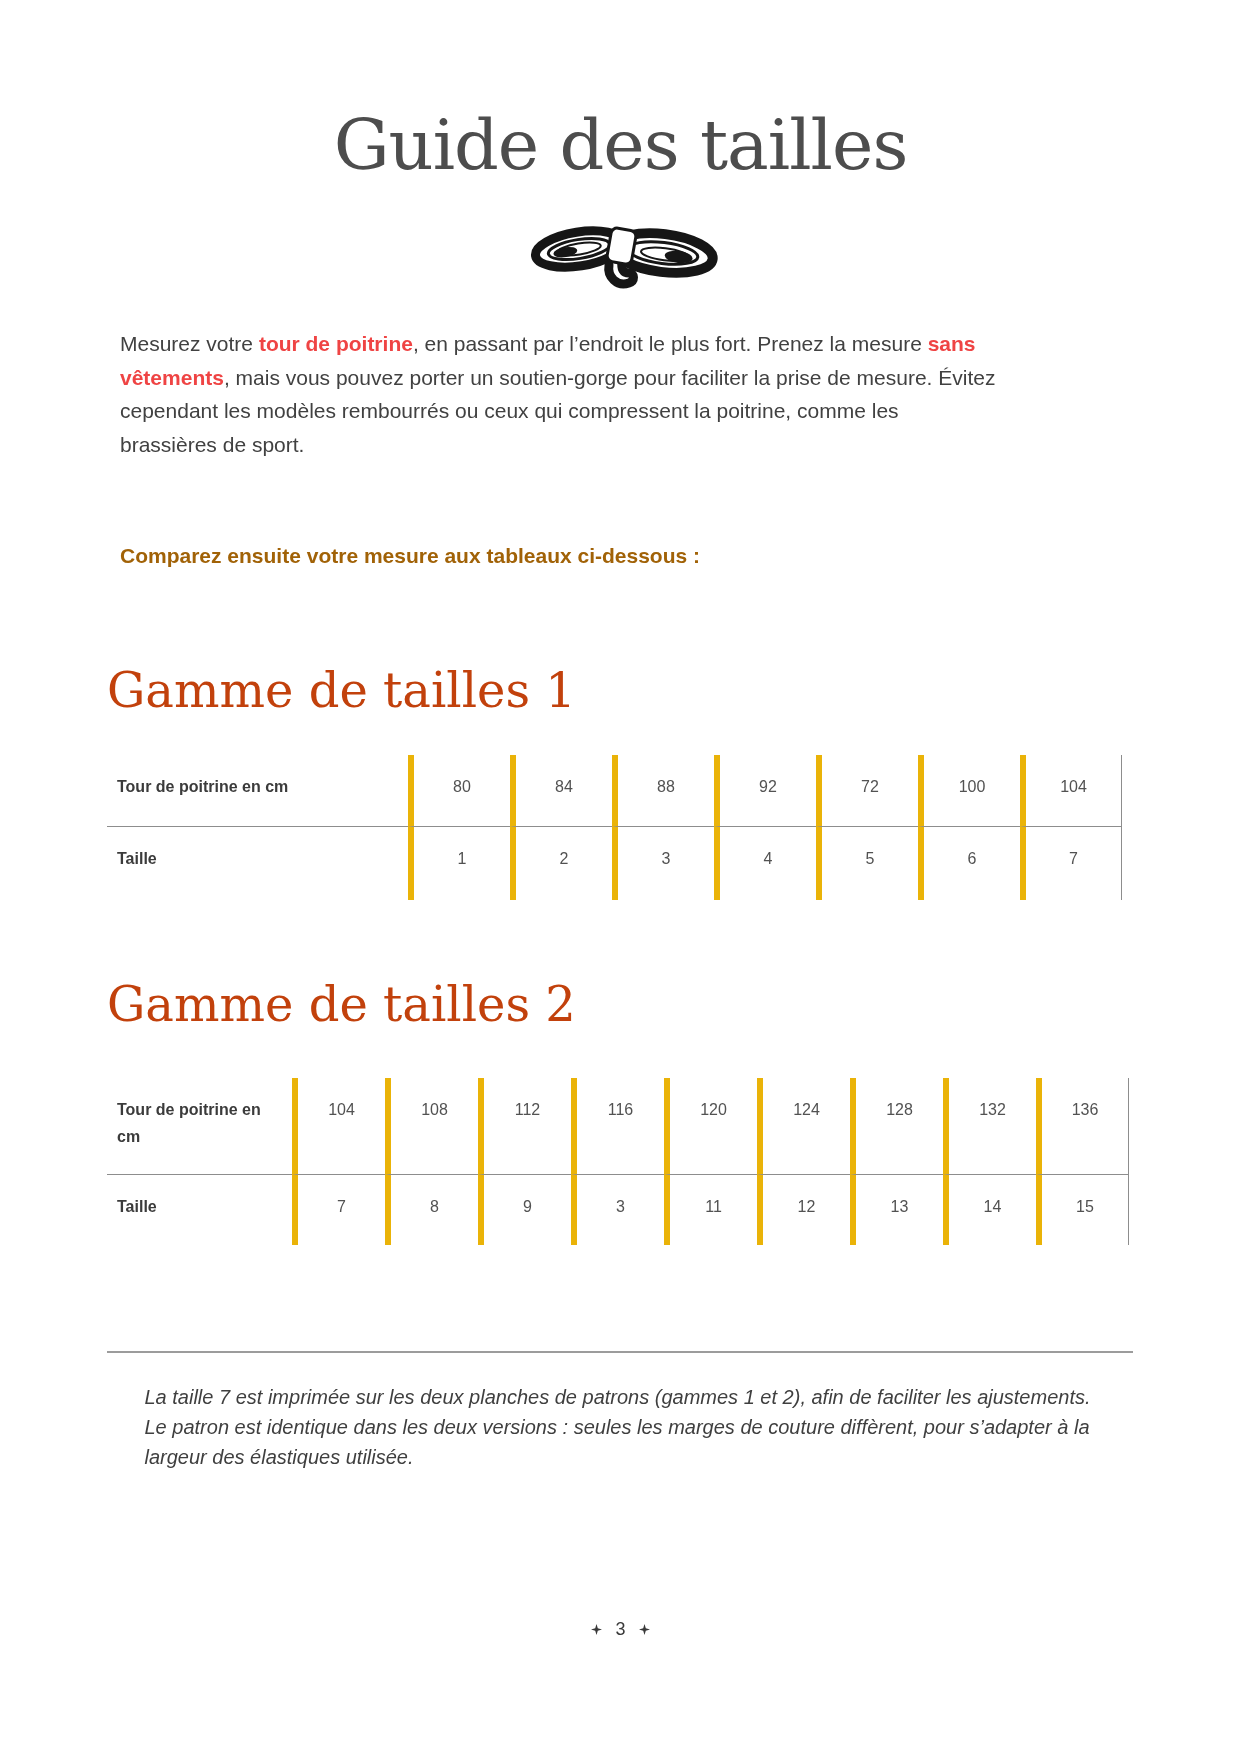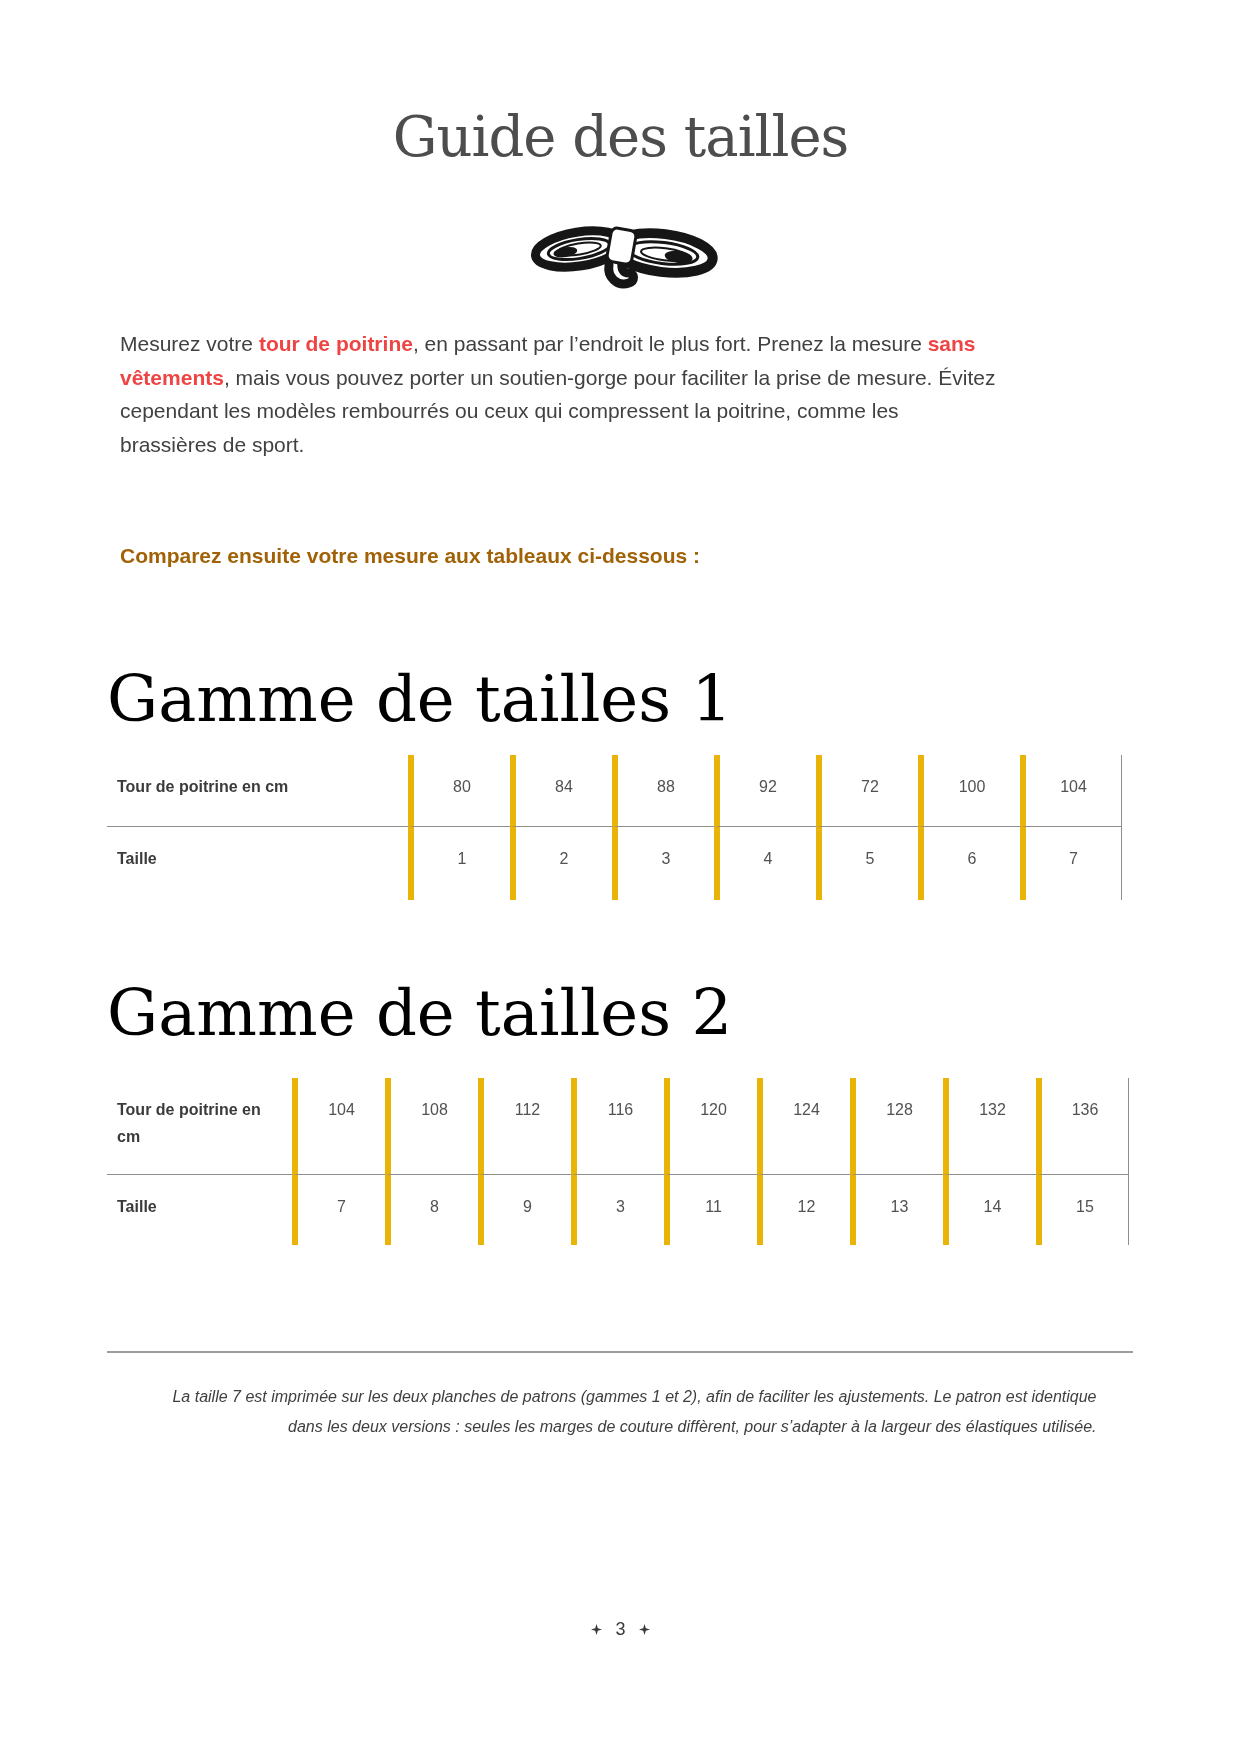--- a/index.html
+++ b/index.html
@@ -8,39 +8,39 @@
     width:1241px;height:1754px;
     background:#ffffff;
     font-family:"Liberation Sans",sans-serif;
     color:#414141;
     overflow:hidden;
   }
   .page-title{
     position:absolute;top:104px;left:0;width:100%;
     margin:0;text-align:center;
     font-family:"DejaVu Serif",serif;font-weight:normal;
-    font-size:56px;letter-spacing:-1px;color:#4d4d4d;
+    font-size:70px;letter-spacing:-1px;color:#4d4d4d;
   }
   .illustration{
     position:absolute;top:203px;left:50%;transform:translateX(-50%);
     width:200px;height:92px;
   }
   .intro{
     position:absolute;top:327px;left:120px;width:880px;
     margin:0;font-size:21px;line-height:33.5px;color:#414141;
   }
   .intro b{color:#ef4444;}
   .compare{
     position:absolute;top:544px;left:120px;width:900px;
     margin:0;font-size:21px;font-weight:bold;color:#a16207;
   }
   .range-heading{
     position:absolute;left:107px;margin:0;
     font-family:"DejaVu Serif",serif;font-weight:normal;
-    font-size:64px;letter-spacing:0;color:#000000;
+    font-size:48px;letter-spacing:0;color:#c2410c;
   }
   #heading-1{top:662px;}
   #heading-2{top:976px;}
   .size-table{position:absolute;left:107px;display:grid;}
   #table-1{top:755px;grid-template-columns:301px repeat(7,102px);grid-template-rows:71px 74px;}
   #table-2{top:1078px;grid-template-columns:185px repeat(9,93px);grid-template-rows:96px 71px;}
   .cell{
     display:flex;align-items:flex-start;justify-content:center;
     padding-top:18px;box-sizing:border-box;
     font-size:16px;color:#525252;line-height:27px;
@@ -51,22 +51,22 @@
   }
   .cell.val{border-left:6px solid #eab308;}
   .cell.val.last{border-right:1px solid #8d8d8d;}
   .cell.row2{border-top:1px solid #8d8d8d;}
   .rule{
     position:absolute;top:1351px;left:107px;width:1026px;height:2px;
     background:#9c9c9c;
   }
   .footnote{
     position:absolute;top:1382px;left:50%;transform:translateX(-50%);
-    width:952px;margin:0;text-align:right;
-    font-style:italic;font-size:16px;line-height:30px;color:#3f3f3f;
+    width:952px;margin:0;text-align:left;
+    font-style:italic;font-size:20px;line-height:30px;color:#3f3f3f;
   }
   .pagefooter{
     position:absolute;top:1619px;left:0;width:100%;
     display:flex;align-items:center;justify-content:center;gap:13px;
     font-size:18px;color:#3a3a3a;
   }
   .ornament{width:11px;height:11px;display:block;}
 </style>
 </head>
 <body>

